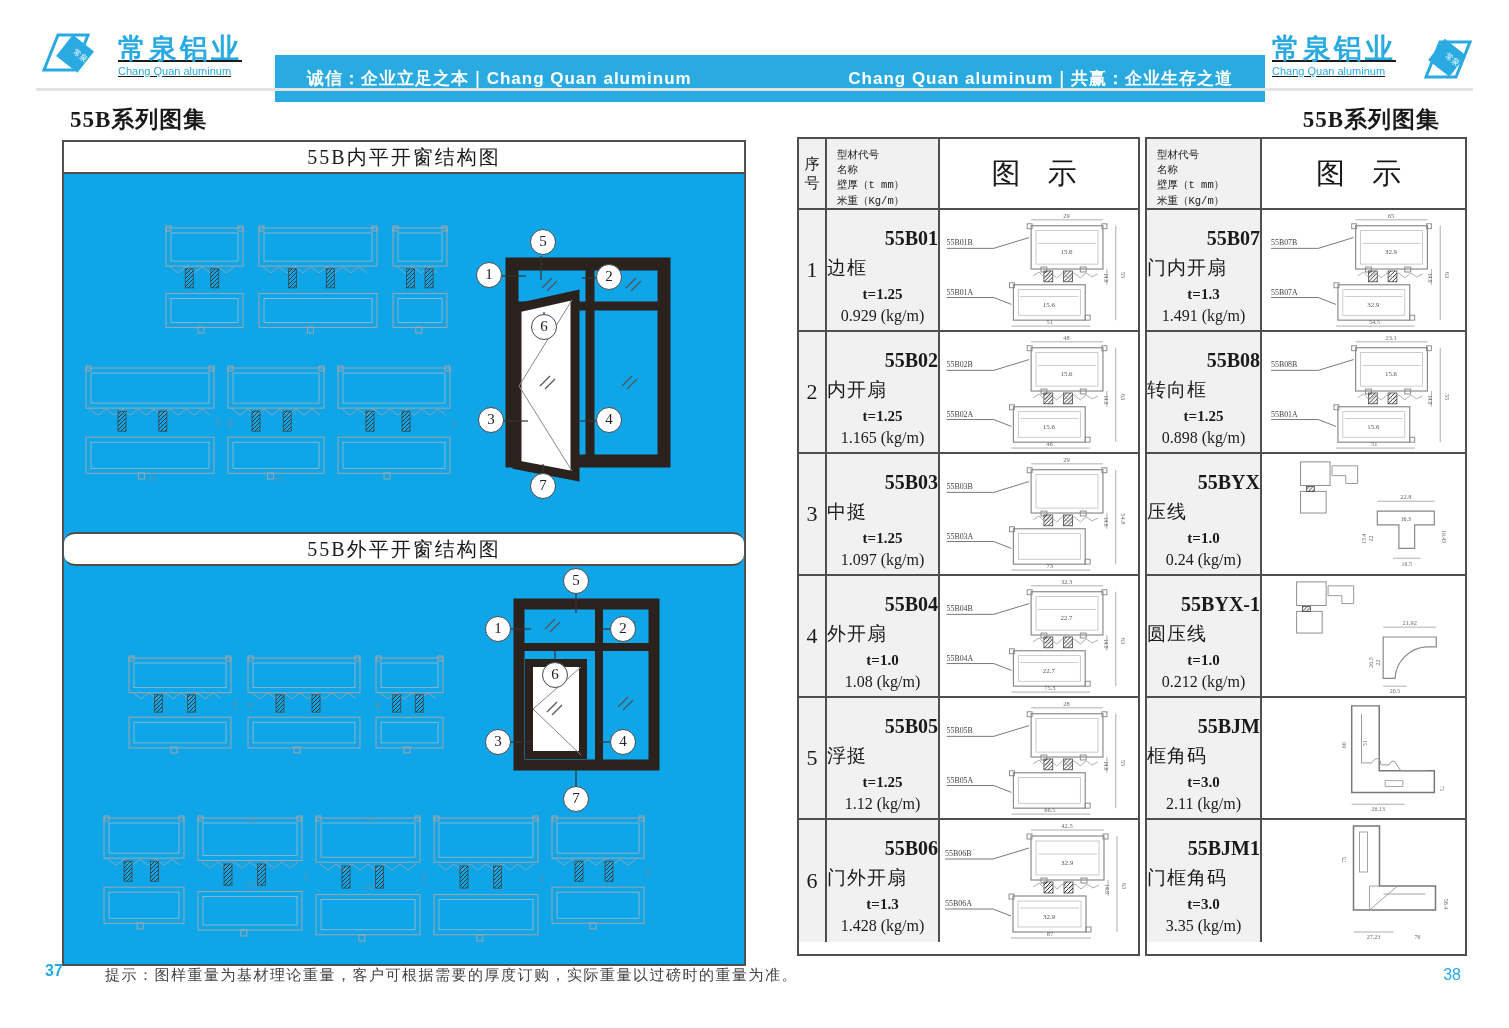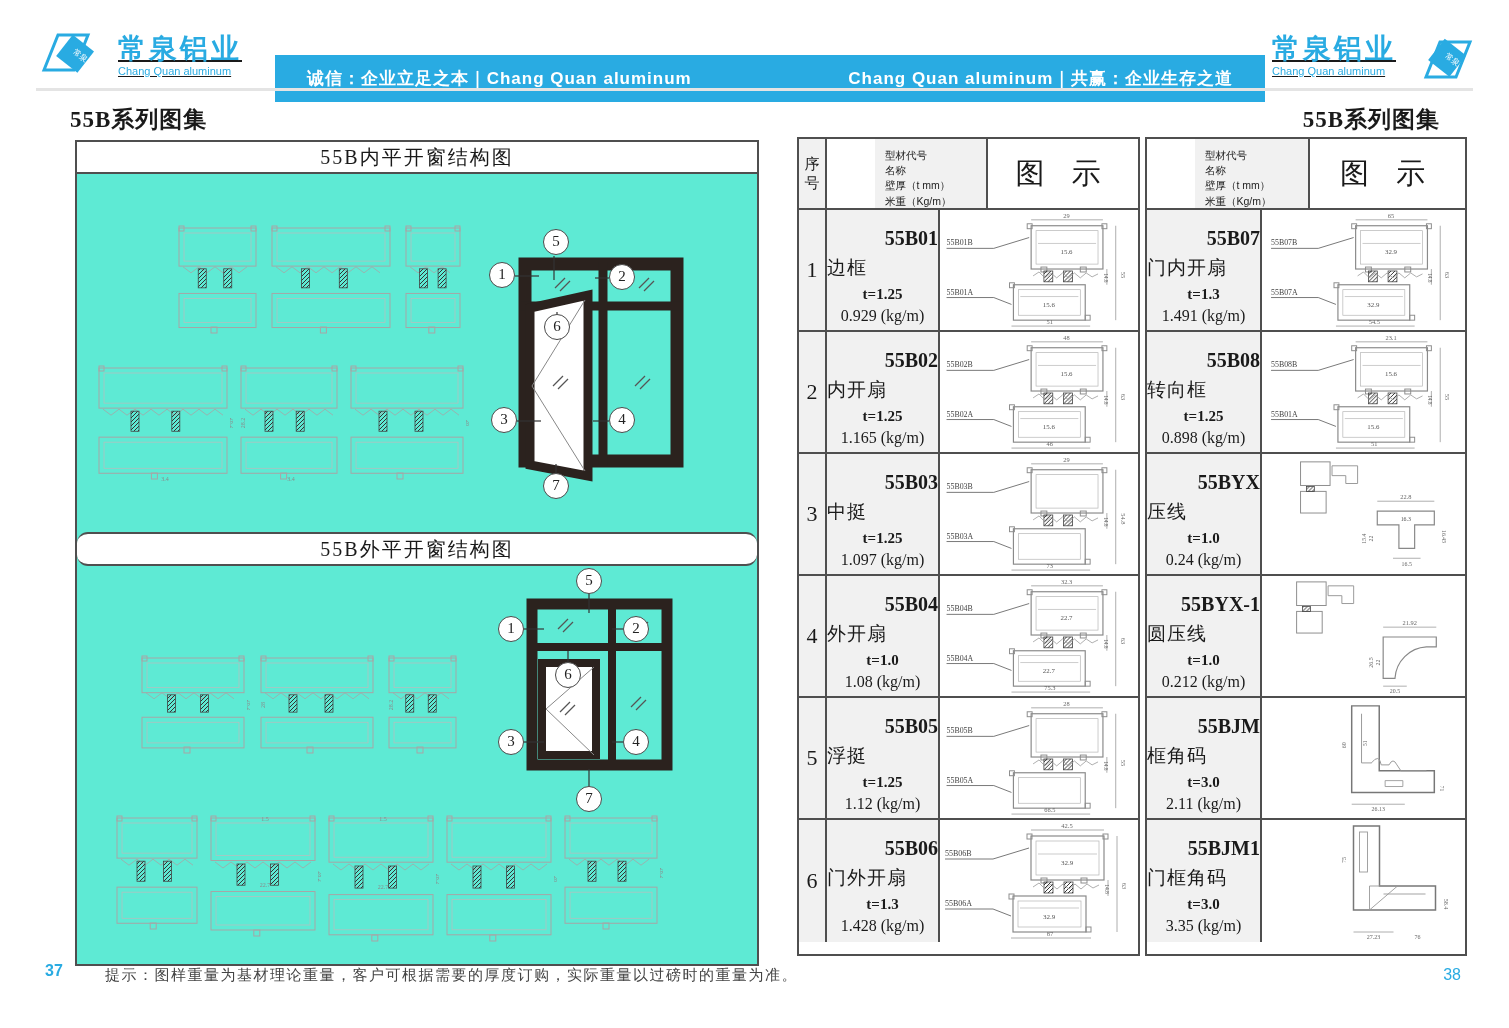--- a/index.html
+++ b/index.html
@@ -18,21 +18,21 @@
   #banner{position:absolute;left:275px;top:38px;width:990px;height:47px;background:var(--accent);
           display:flex;align-items:center;justify-content:space-between;padding:0 32px;box-sizing:border-box;margin-top:17px;}
   .banner-txt{color:#fff;font-size:17px;font-weight:bold;letter-spacing:1px;white-space:nowrap;}
   #header-underline{position:absolute;left:36px;top:88px;width:1437px;height:3px;background:#e4e4e4;}
 
   .series-title{position:absolute;top:104px;font-size:23px;font-weight:600;letter-spacing:1px;}
   #series-title-left{left:70px;}
   #series-title-right{right:69px;}
 
   
-  #structure-box{position:absolute;left:75px;top:140px;width:680px;height:822px;border:2px solid var(--line);background:#5eead4;}
+  #structure-box{position:absolute;left:62px;top:140px;width:680px;height:822px;border:2px solid var(--line);background:#0ea5e9;}
   .sec-title{position:absolute;left:0;right:0;height:30px;line-height:30px;text-align:center;
              font-size:20px;letter-spacing:2px;background:#fff;}
   #sec-title-1{top:0;border-bottom:2px solid var(--line);}
   #sec-title-2{top:390px;border-top:2px solid var(--line);border-bottom:2px solid var(--line);border-radius:11px;}
   .sketch{position:absolute;}
   .winsvg{position:absolute;}
   .callout{position:absolute;width:26px;height:26px;border-radius:50%;border:1.5px solid #4a4a4a;
            background:#fff;box-sizing:border-box;text-align:center;line-height:22px;font-size:15px;
            font-family:"Liberation Serif","DejaVu Serif",serif;color:#222;z-index:5;}
 
@@ -44,21 +44,21 @@
   .thead{height:71px;border-bottom:2px solid var(--line);}
   .trow{height:122px;border-bottom:2px solid var(--line);}
   .trow:last-child{border-bottom:none;}
   .cell{box-sizing:border-box;}
   .cseq{width:28px;border-right:2px solid var(--line);background:#f1f1f1;display:flex;flex-direction:column;
         align-items:center;justify-content:center;font-family:"Liberation Serif","DejaVu Serif",serif;}
   .cinfo{width:113px;border-right:2px solid var(--line);background:#f1f1f1;}
   #table-right .cinfo{width:115px;}
   .cdiag{flex:1;background:#fff;position:relative;overflow:hidden;}
   .hseq span{display:block;font-size:15px;line-height:1.25;}
-  .hinfo{padding:9px 0 0 10px;font-family:Liberation Sans, sans-serif;margin-left:48px;}
+  .hinfo{padding:9px 0 0 10px;font-family:Liberation Mono, monospace;}
   .hinfo div{font-size:10.5px;line-height:1.45;color:#222;}
   .hdiag{display:flex;align-items:center;justify-content:center;font-size:29px;letter-spacing:10px;
          font-family:"Liberation Serif","DejaVu Serif",serif;}
   .seq-num{font-size:22px;}
   .cinfo .code{font-size:20px;font-weight:bold;text-align:right;margin-top:17px;font-family:"Liberation Serif","DejaVu Serif",serif;}
   .cinfo .pname{font-size:19px;margin-top:5px;letter-spacing:1px;}
   .cinfo .thick{font-size:15px;text-align:center;margin-top:5px;font-family:"Liberation Serif","DejaVu Serif",serif;font-weight:bold;}
   .cinfo .weight{font-size:16px;text-align:center;margin-top:4px;font-family:"Liberation Serif","DejaVu Serif",serif;}
 
   

